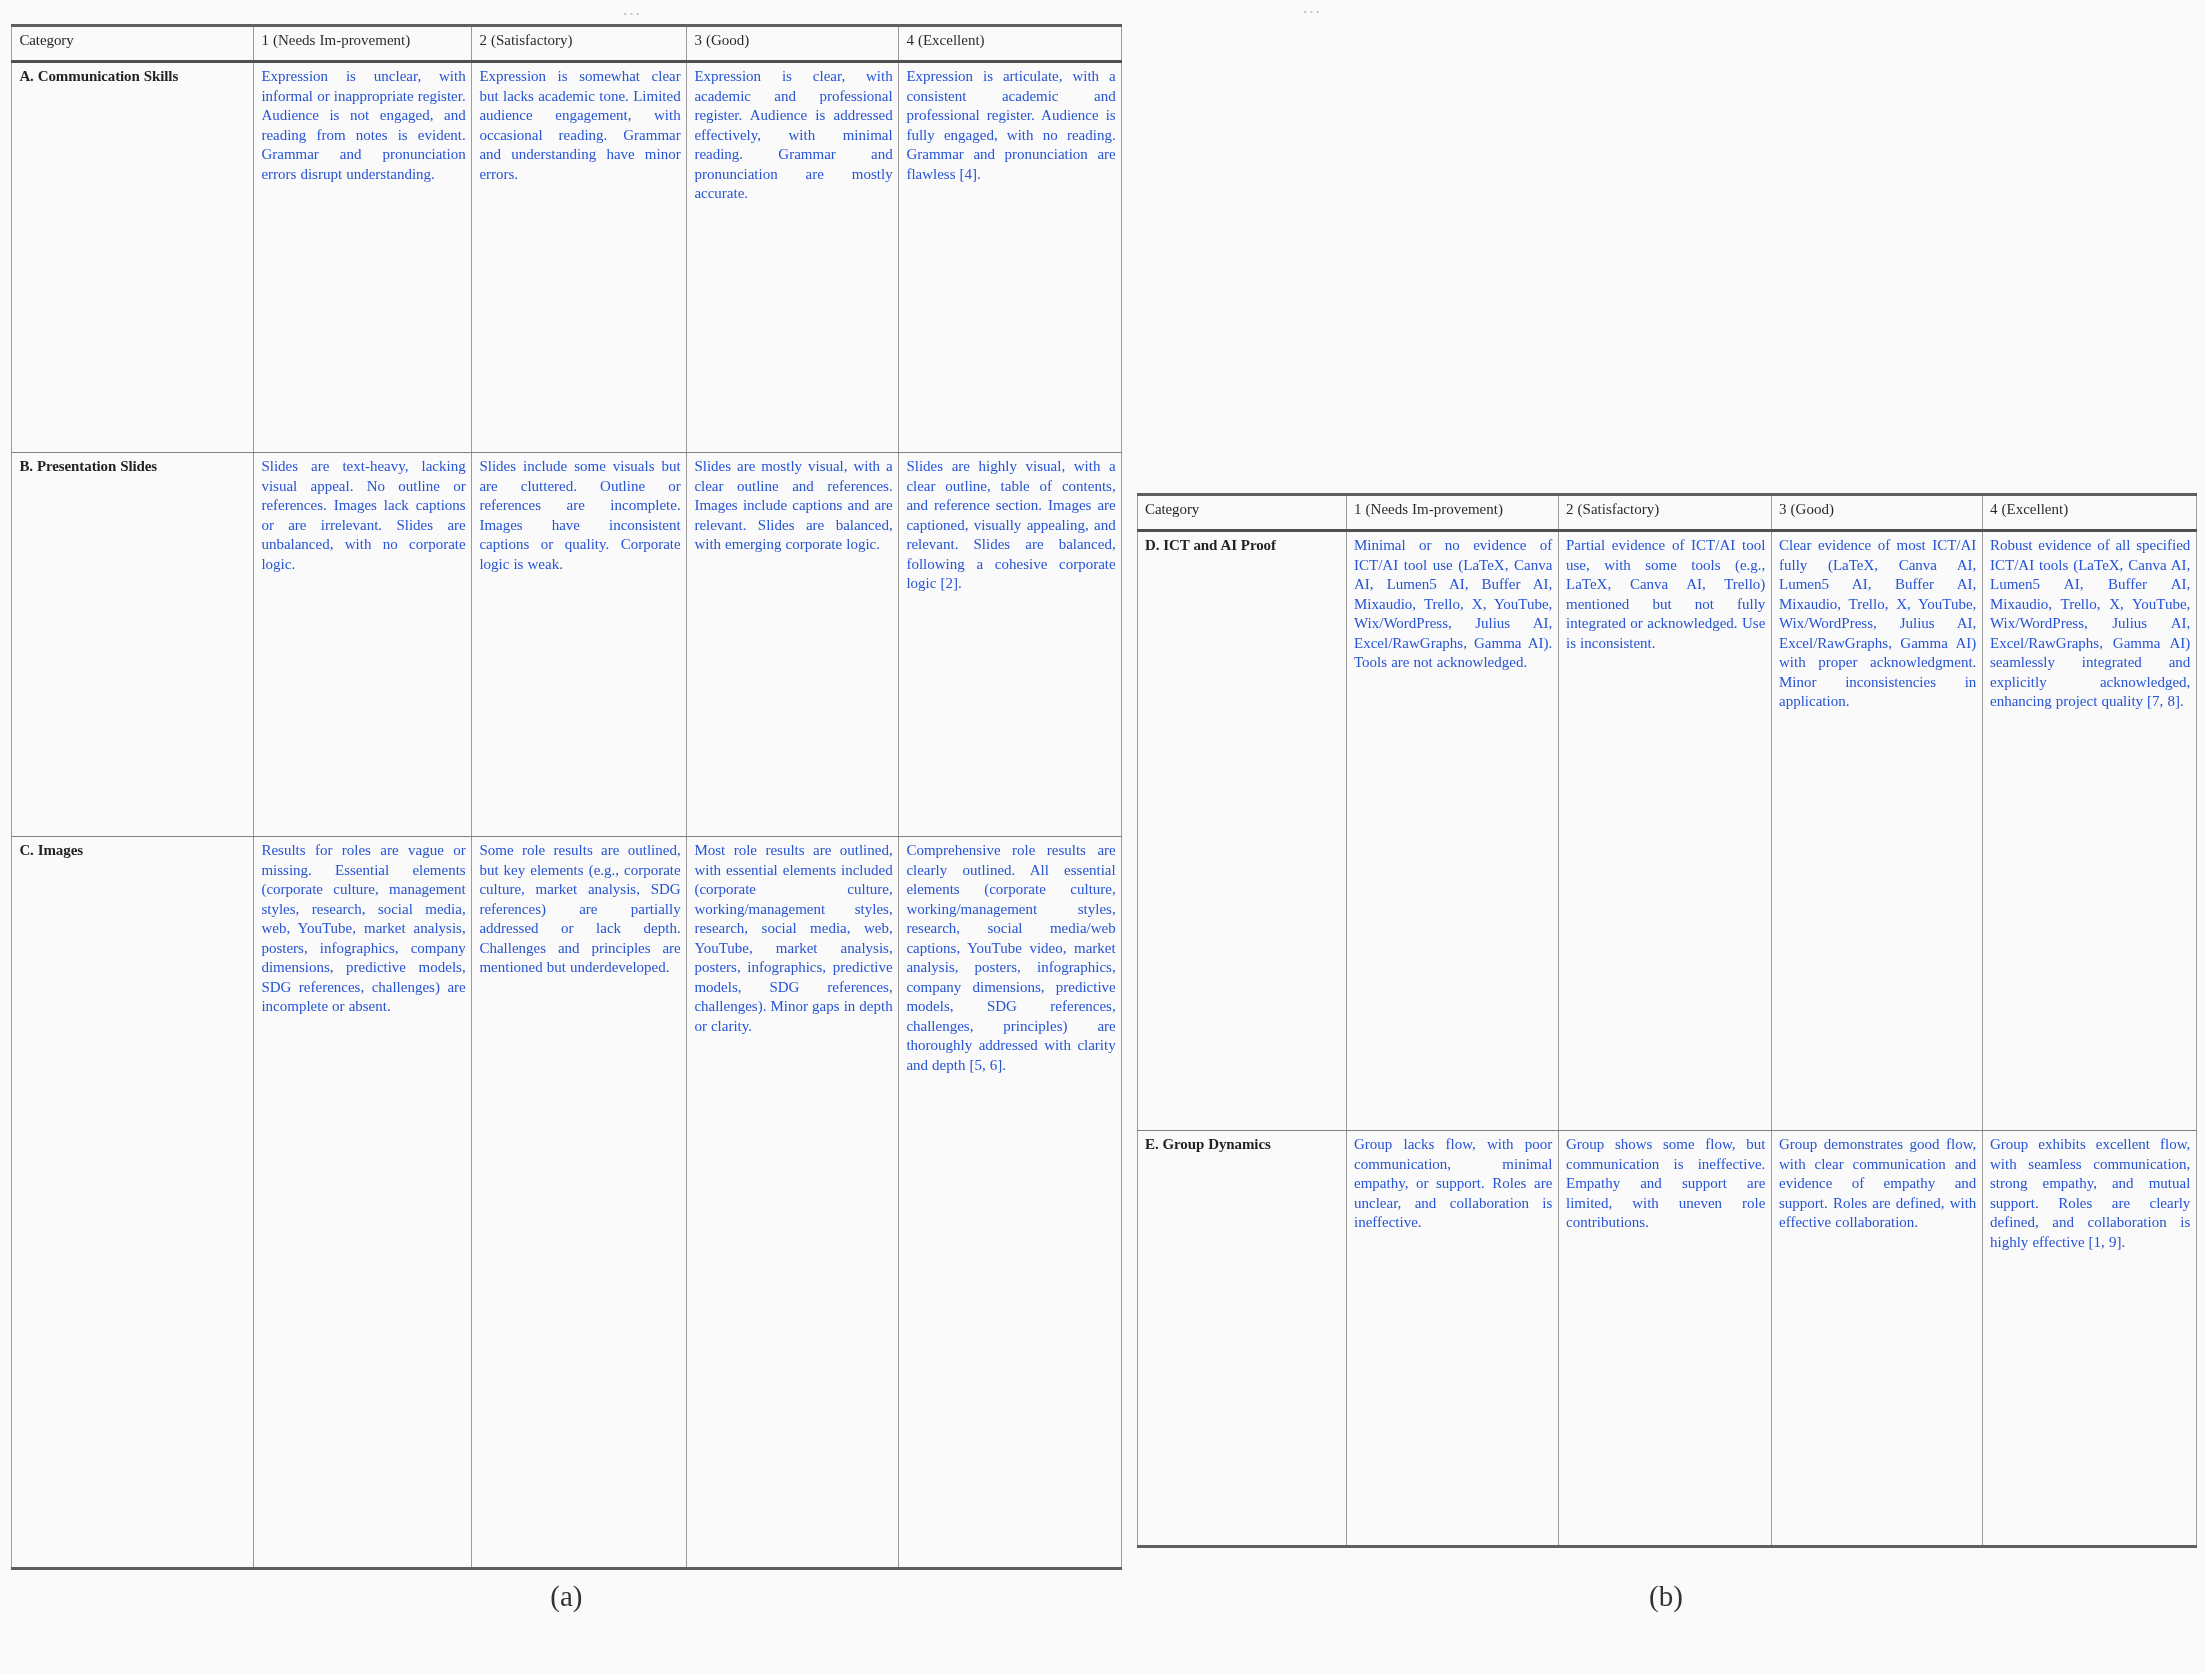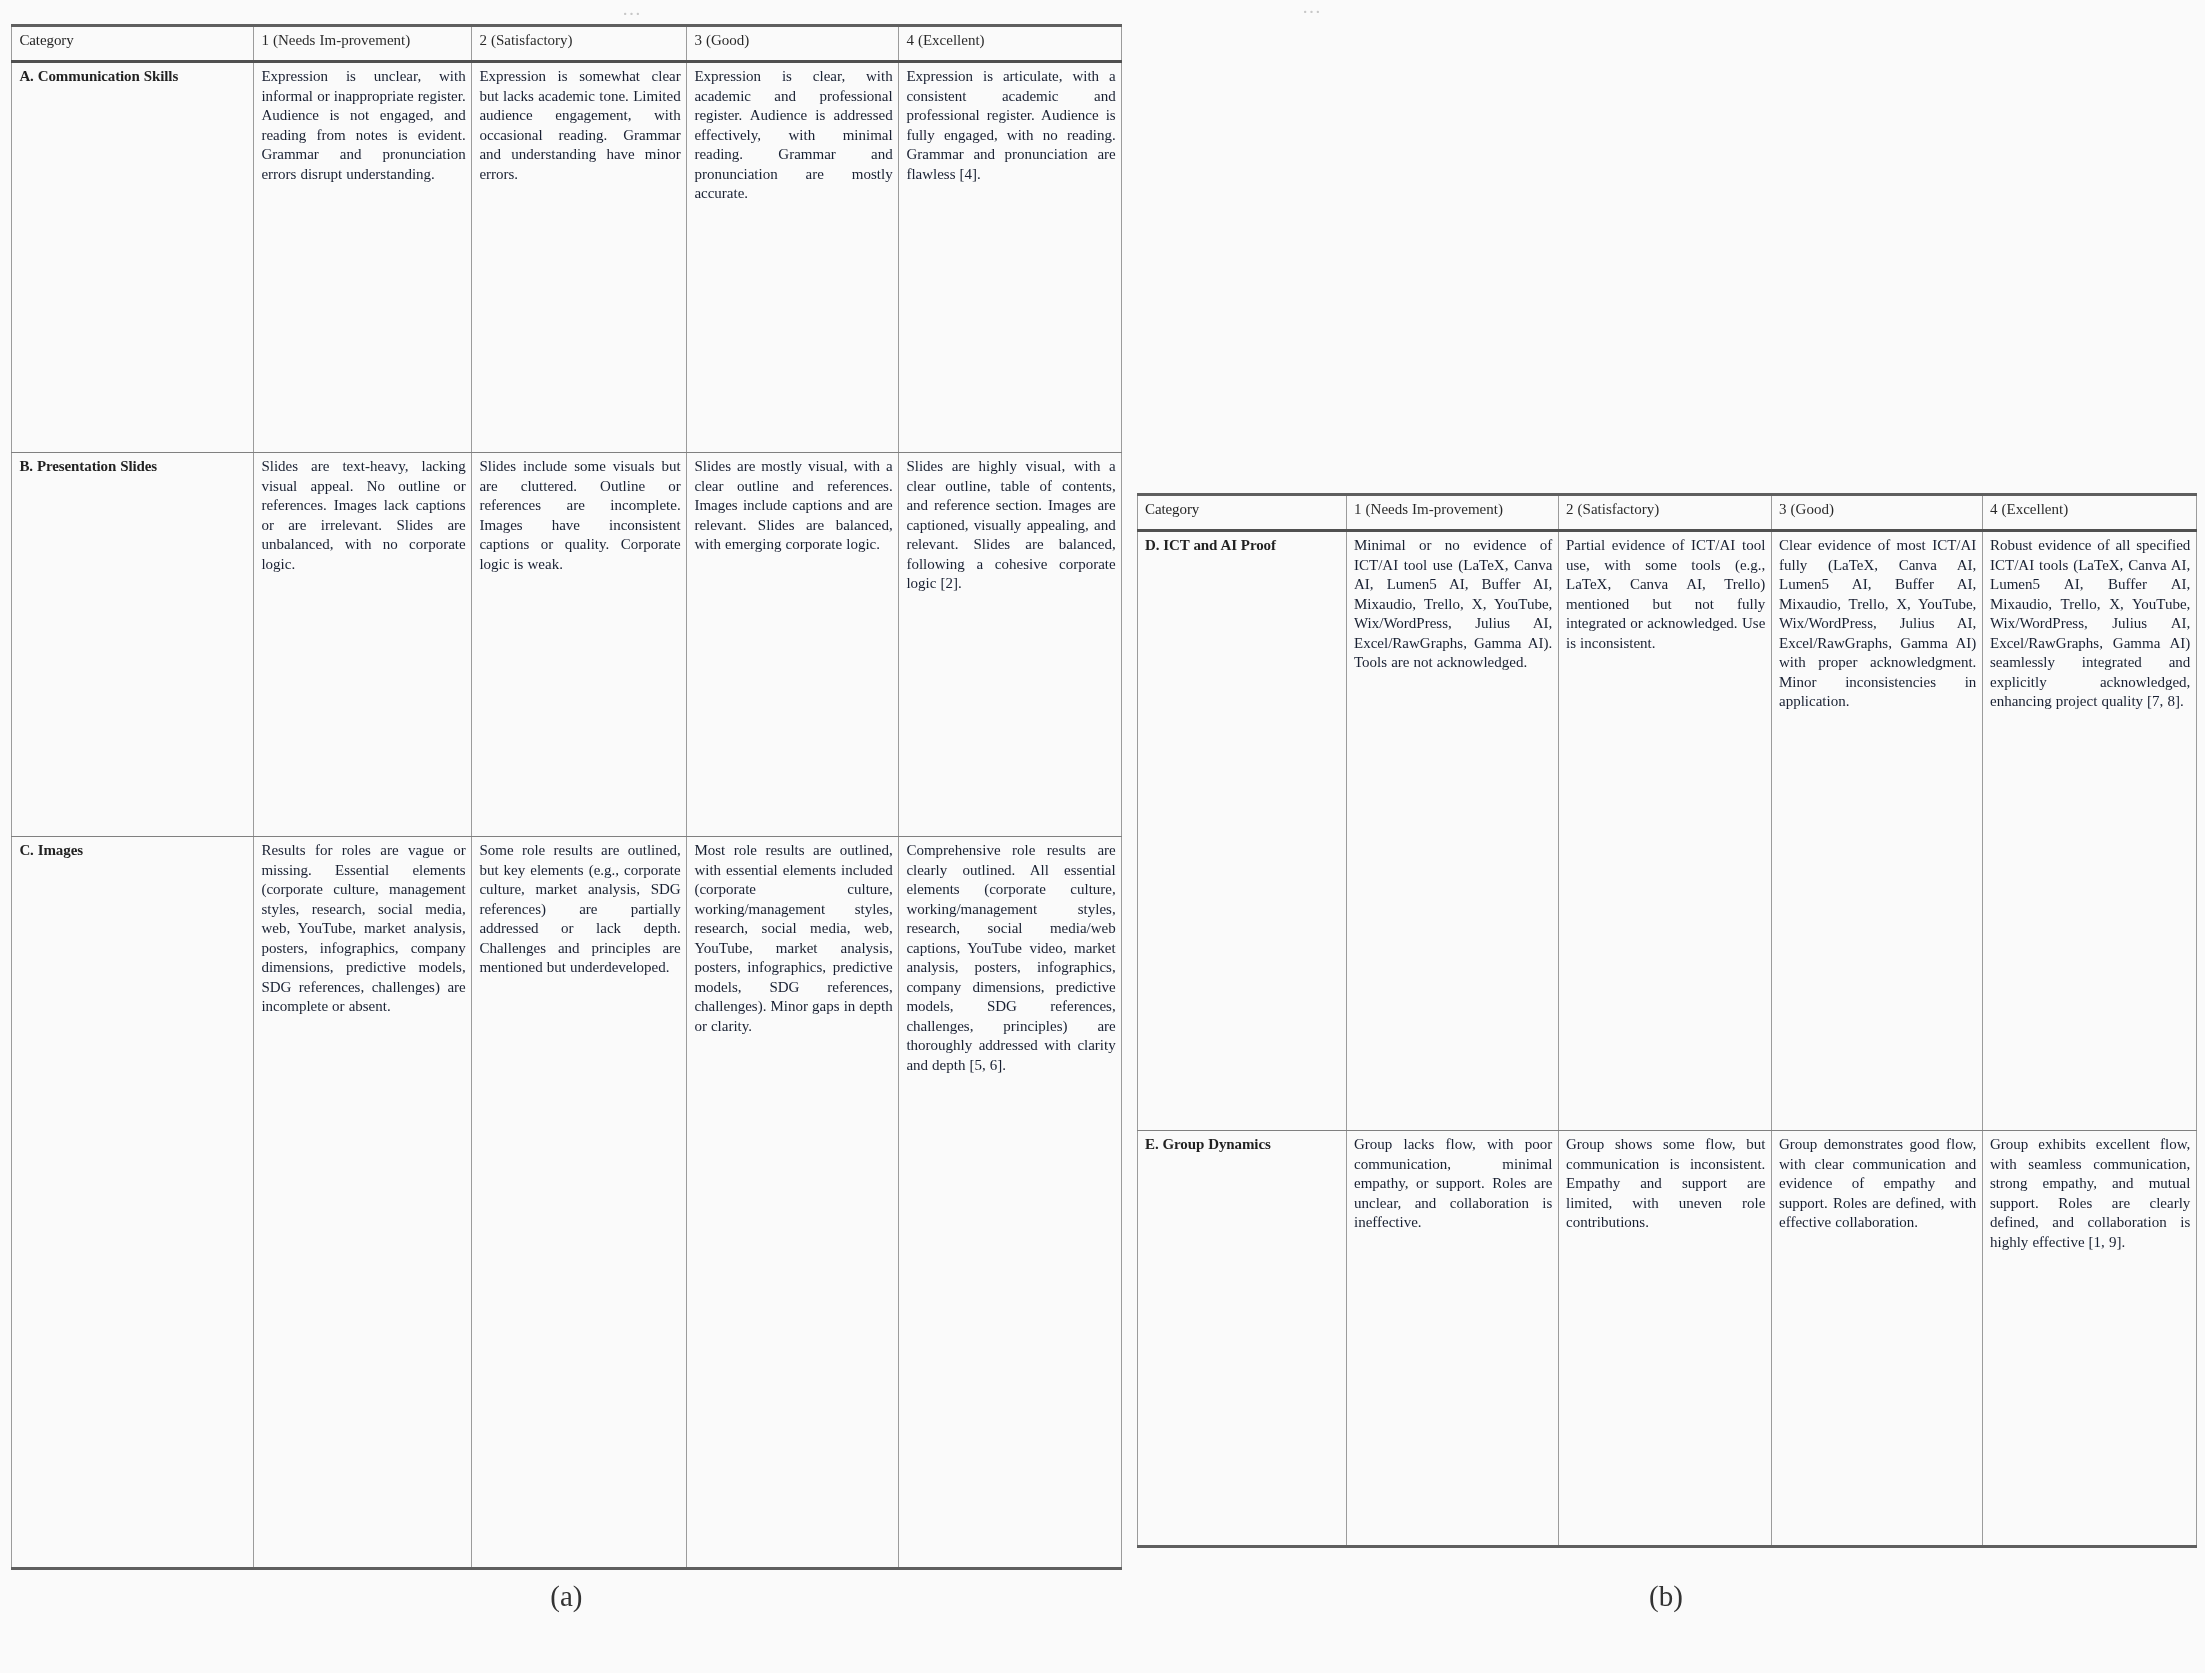--- a/index.html
+++ b/index.html
@@ -65,21 +65,21 @@
     border-top: 0;
     border-bottom: 0;
     vertical-align: top;
     padding: 4.4px 5.7px 5.7px 7px;
     font-size: 15px;
     line-height: 1.30;
     text-align: justify;
     text-align-last: left;
     hyphens: manual;
     word-spacing: 0.02em;
-    color: #0f172a;
+    color: #1d4ed8;
   }
   table.rubric thead th {
     font-weight: normal;
     text-align: left;
     text-align-last: left;
     color: #1f1f1f;
     padding-bottom: 9px;
   }
   
   table.rubric thead tr.hrow th { border-top: 3.8px solid #5a5a5a; }
@@ -197,21 +197,21 @@
       <tr class="body-row midrule r-d">
         <td class="cat">D. ICT and AI Proof</td>
         <td>Minimal or no evidence of ICT/AI tool use (LaTeX, Canva AI, Lumen5 AI, Buffer AI, Mixaudio, Trello, X, YouTube, Wix/WordPress, Julius AI, Excel/RawGraphs, Gamma AI). Tools are not acknowledged.</td>
         <td>Partial evidence of ICT/AI tool use, with some tools (e.g., LaTeX, Canva AI, Trello) mentioned but not fully integrated or acknowledged. Use is inconsistent.</td>
         <td>Clear evidence of most ICT/AI fully (LaTeX, Canva AI, Lumen5 AI, Buffer AI, Mixaudio, Trello, X, YouTube, Wix/WordPress, Julius AI, Excel/RawGraphs, Gamma AI) with proper acknowledgment. Minor inconsistencies in application.</td>
         <td>Robust evidence of all specified ICT/AI tools (LaTeX, Canva AI, Lumen5 AI, Buffer AI, Mixaudio, Trello, X, YouTube, Wix/WordPress, Julius AI, Excel/RawGraphs, Gamma AI) seamlessly integrated and explicitly acknowledged, enhancing project quality [7, 8].</td>
       </tr>
       <tr class="body-row r-e">
         <td class="cat">E. Group Dynamics</td>
         <td>Group lacks flow, with poor communication, minimal empathy, or support. Roles are unclear, and collaboration is ineffective.</td>
-        <td>Group shows some flow, but communication is inconsistent. Empathy and support are limited, with uneven role contributions.</td>
+        <td>Group shows some flow, but communication is ineffective. Empathy and support are limited, with uneven role contributions.</td>
         <td>Group demonstrates good flow, with clear communication and evidence of empathy and support. Roles are defined, with effective collaboration.</td>
         <td>Group exhibits excellent flow, with seamless communication, strong empathy, and mutual support. Roles are clearly defined, and collaboration is highly effective [1, 9].</td>
       </tr>
     </tbody>
   </table>
 </div>
 
 <div class="caption caption-a">(a)</div>
 <div class="caption caption-b">(b)</div>
 

